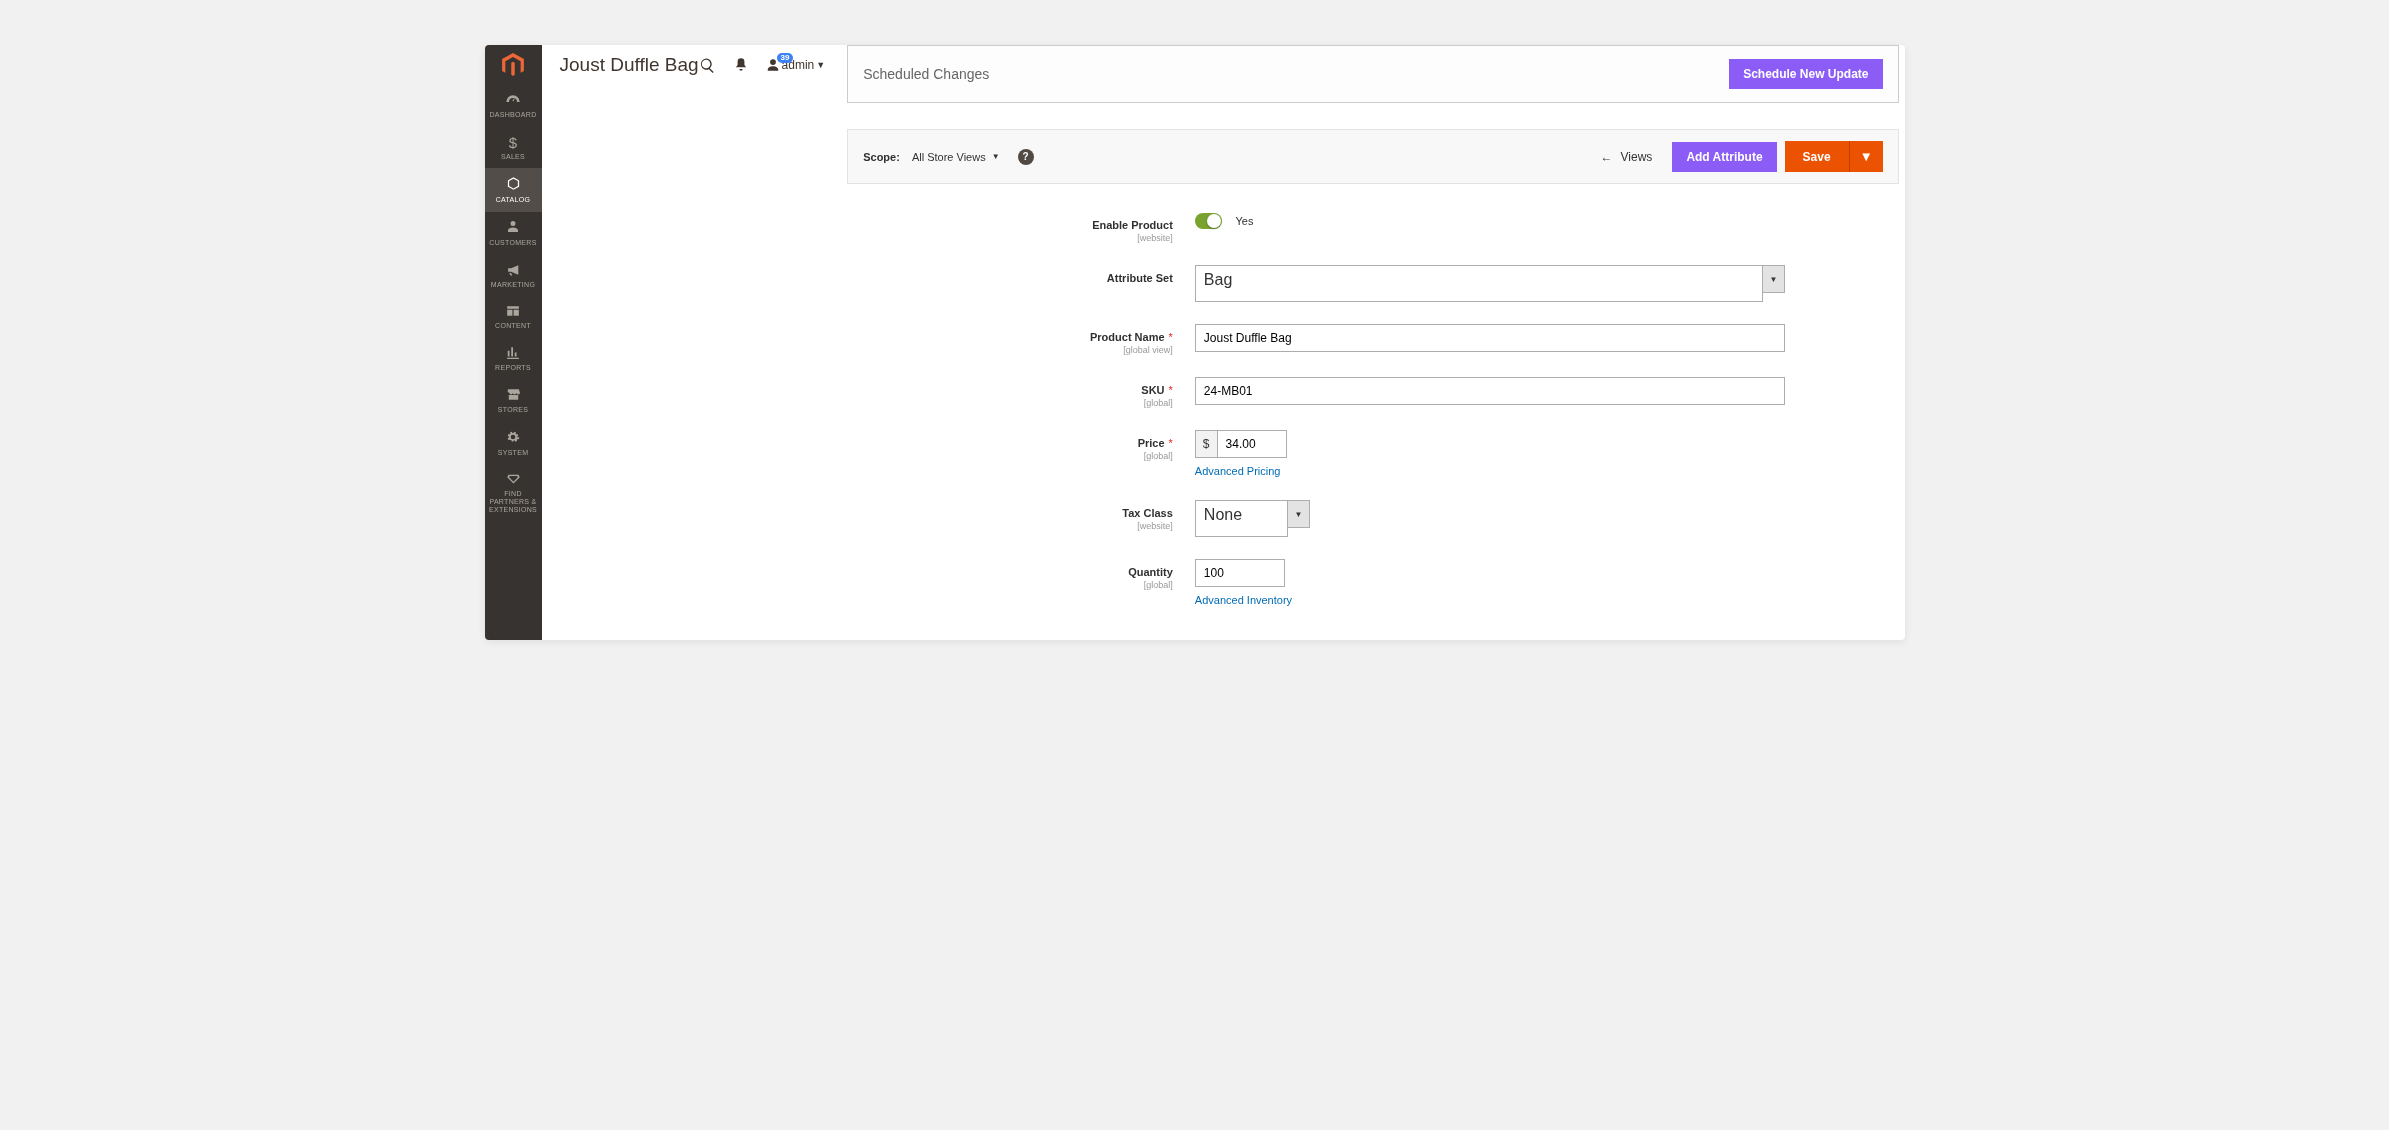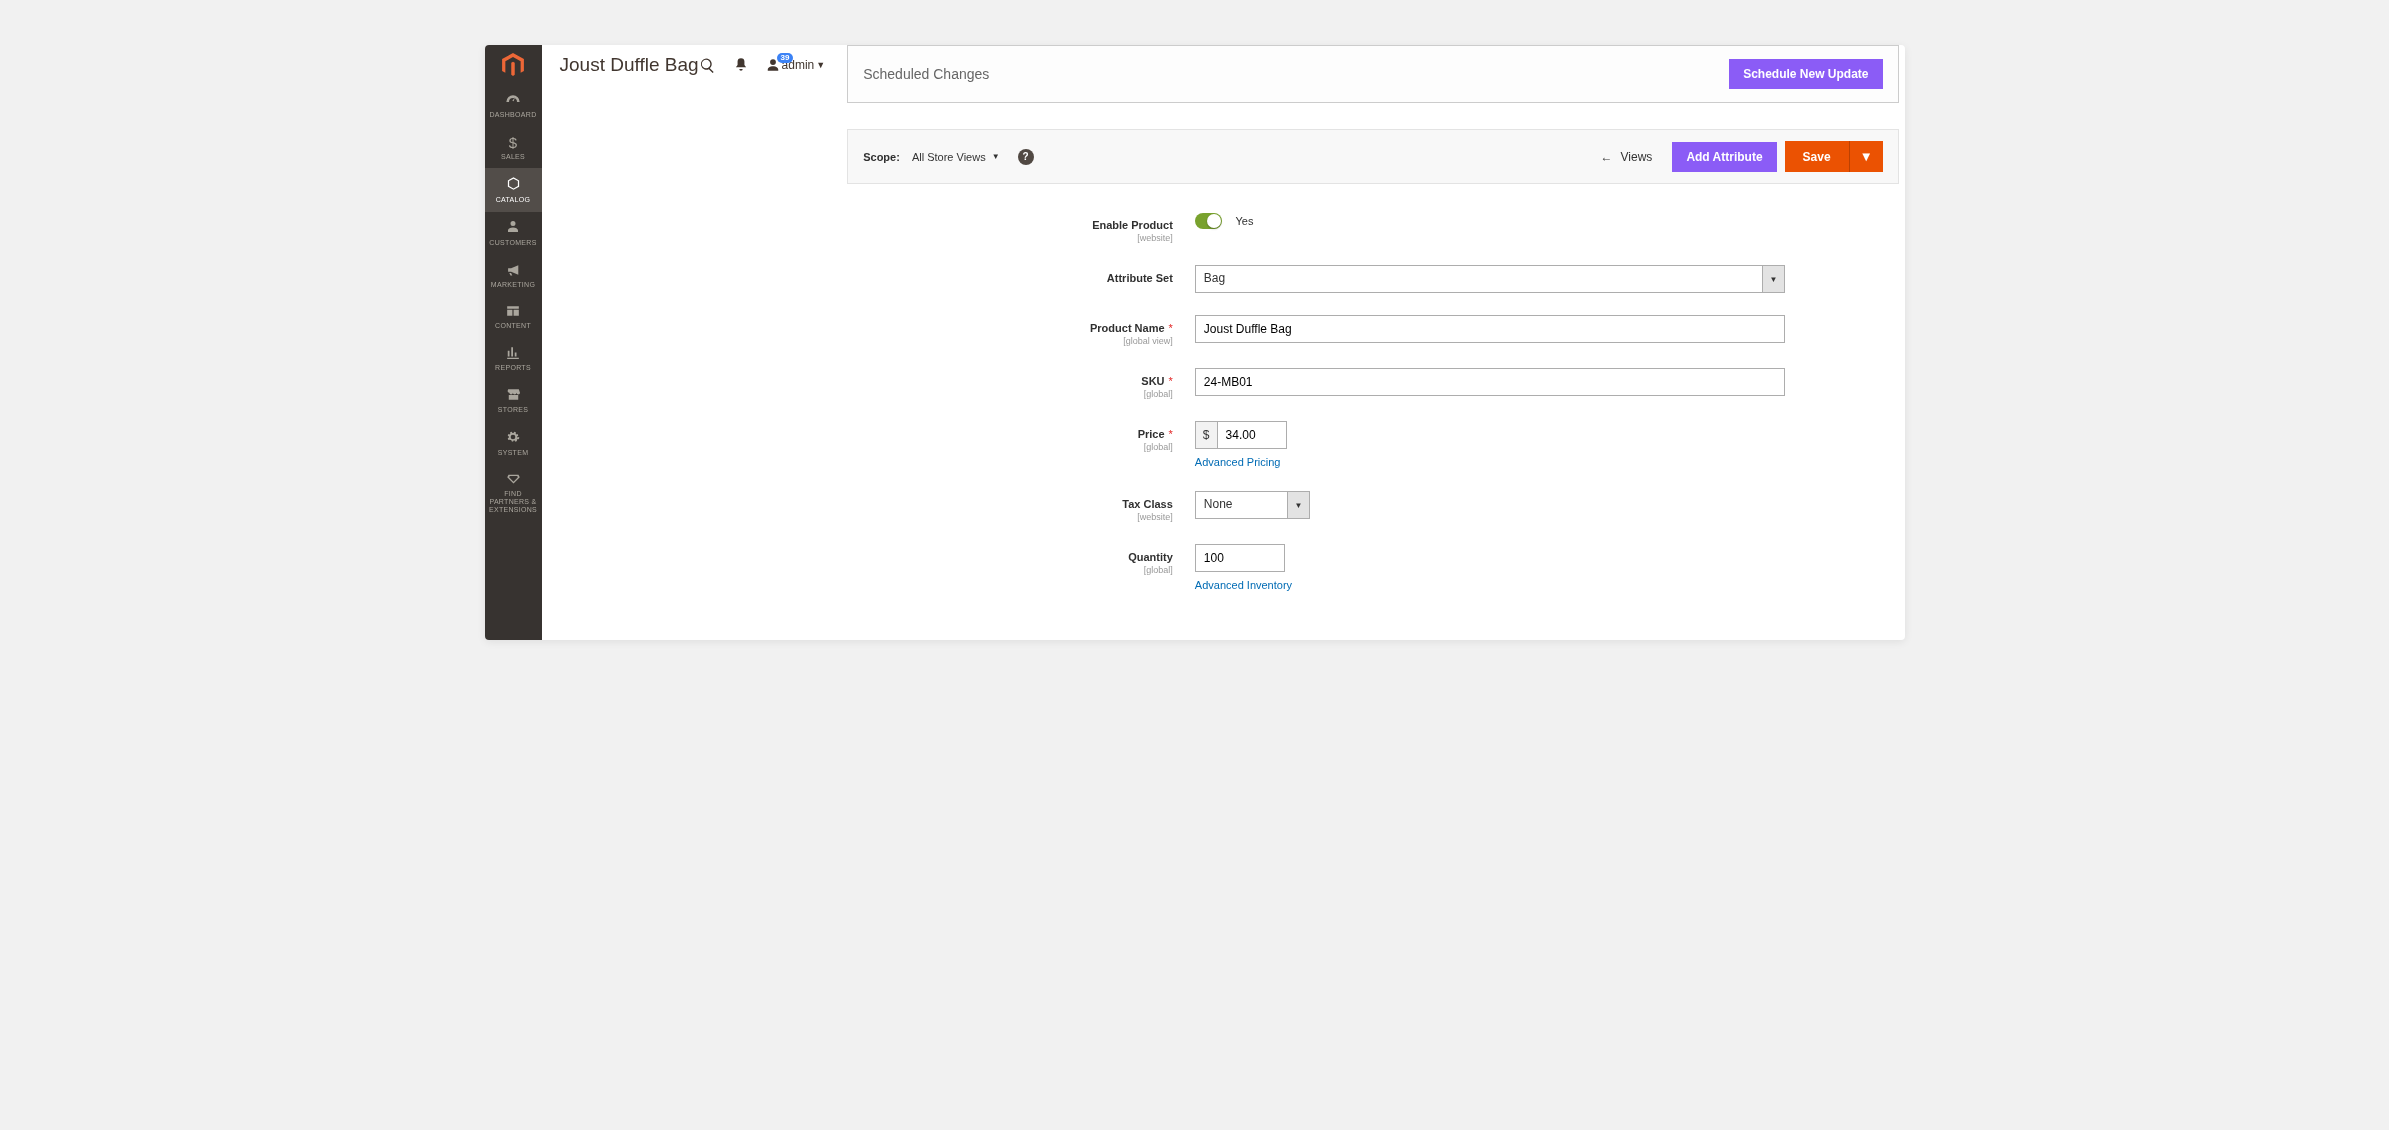--- a/index.html
+++ b/index.html
@@ -155,23 +155,23 @@
 }
 .text-input.narrow { max-width: 90px; }
 .select-wrap {
   display: flex;
   max-width: 590px;
 }
 .select-wrap.small { max-width: 115px; }
 .select-display {
   border: 1px solid #adadad;
   padding: 5px 8px;
-  font-size: 12px;
+  font-size: 16px;
   flex: 1;
-  height: 28px;
+  height: 37px;
   background: #fff;
 }
 .select-caret {
   border: 1px solid #adadad;
   border-left: none;
   background: #e3e3e3;
   width: 22px;
   display: flex; align-items: center; justify-content: center;
   font-size: 8px; color: #333; cursor: pointer;
   height: 28px;

